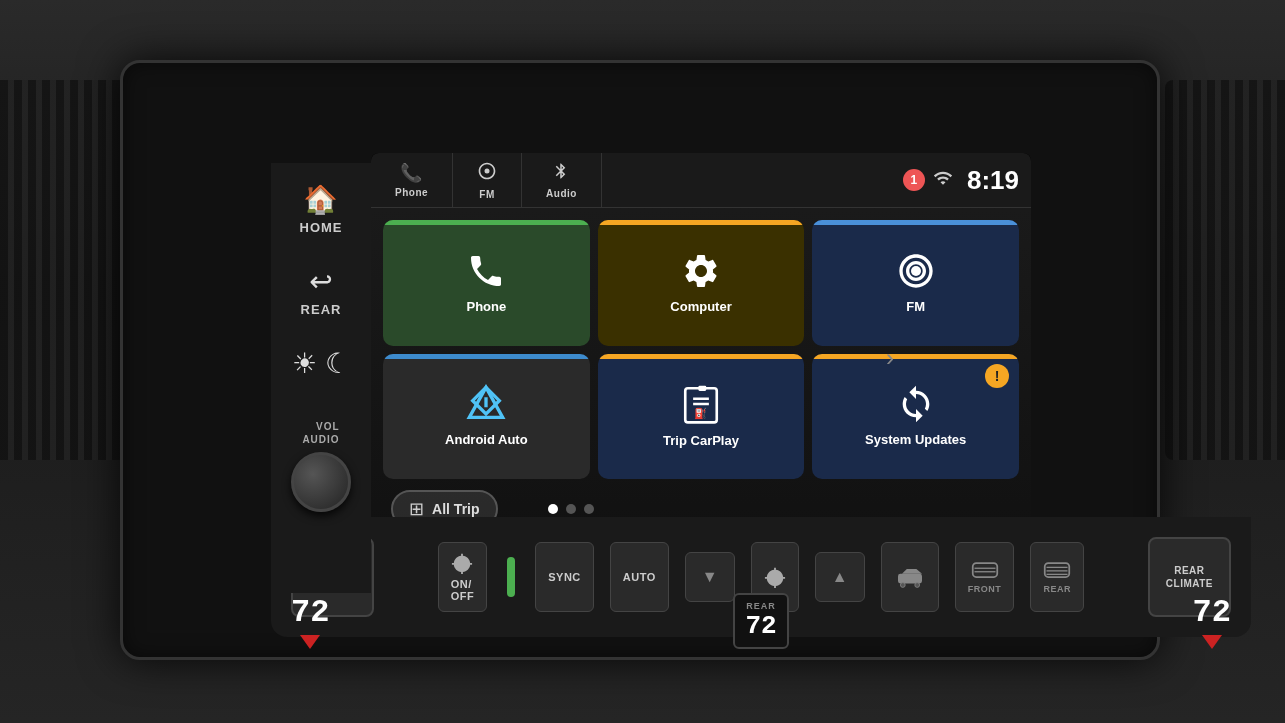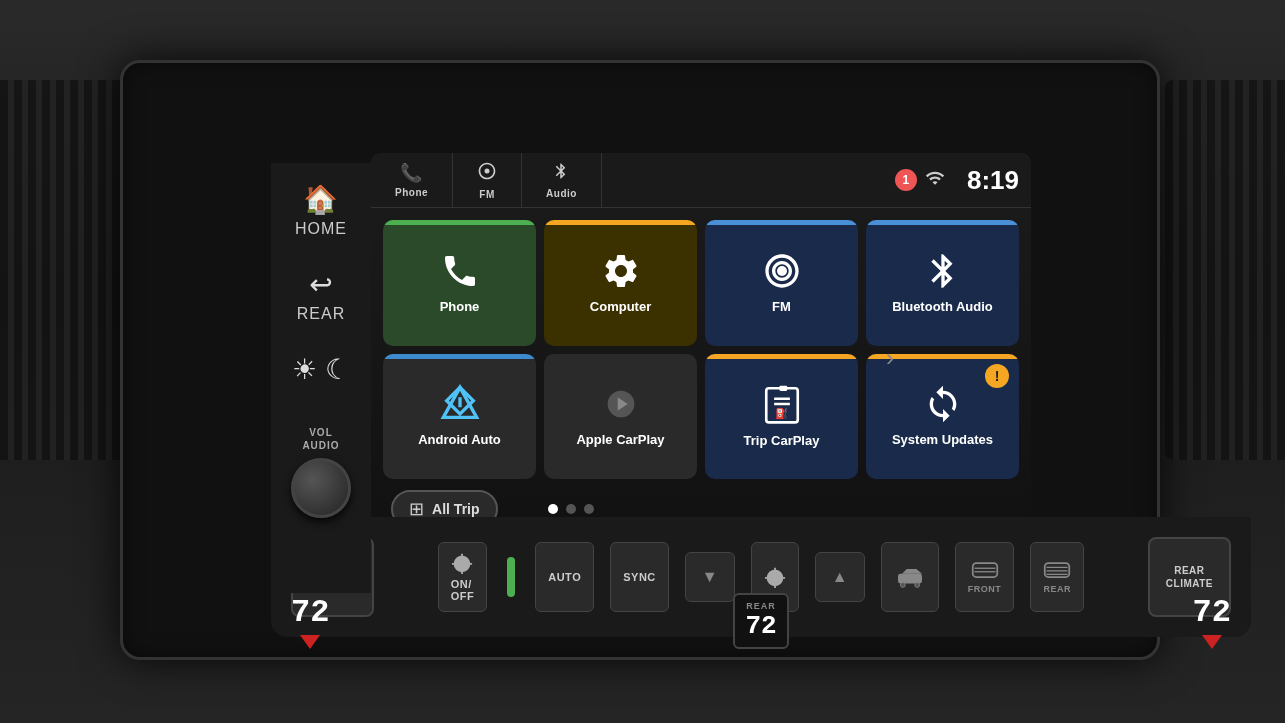--- a/index.html
+++ b/index.html
@@ -85,39 +85,39 @@
       flex-direction: column;
       align-items: center;
       gap: 4px;
       cursor: pointer;
       color: #ddd;
     }
     .ctrl-btn .icon {
       font-size: 28px;
     }
     .ctrl-btn .label {
-      font-size: 16px;
+      font-size: 13px;
       color: #ccc;
-      font-weight: normal;
+      font-weight: bold;
       letter-spacing: 1px;
     }
 
     .vol-knob-area {
       display: flex;
       flex-direction: column;
       align-items: center;
       gap: 6px;
       margin-top: 10px;
     }
     .vol-label {
       font-size: 10px;
       color: #aaa;
       font-weight: bold;
       letter-spacing: 1px;
-      text-align: center;
+      text-align: right;
       line-height: 1.3;
     }
     .knob {
       width: 60px;
       height: 60px;
       border-radius: 50%;
       background: radial-gradient(circle at 35% 35%, #555, #222);
       border: 3px solid #444;
       box-shadow: 0 4px 8px rgba(0,0,0,0.8);
     }
@@ -177,21 +177,21 @@
       justify-content: center;
       font-size: 12px;
       font-weight: bold;
       color: white;
     }
     .wifi-icon { font-size: 16px; color: #ccc; }
     .clock {
       font-size: 26px;
       color: white;
       font-weight: bold;
-      margin-left: 14px;
+      margin-left: 6px;
     }
 
     
     .app-grid-area {
       width: 100%;
       height: calc(100% - 55px);
       background: linear-gradient(180deg, #1a1a1a 0%, #111 100%);
       padding: 12px;
       display: flex;
       flex-direction: column;
@@ -536,46 +536,33 @@
 
         <div class="app-tile tile-fm">
           <svg width="40" height="40" viewBox="0 0 24 24" fill="white">
             <circle cx="12" cy="12" r="3" fill="white"></circle>
             <path d="M12 2C6.48 2 2 6.48 2 12s4.48 10 10 10 10-4.48 10-10S17.52 2 12 2zm0 18c-4.41 0-8-3.59-8-8s3.59-8 8-8 8 3.59 8 8-3.59 8-8 8z" fill="white"></path>
             <path d="M12 6C8.69 6 6 8.69 6 12s2.69 6 6 6 6-2.69 6-6-2.69-6-6-6zm0 10c-2.21 0-4-1.79-4-4s1.79-4 4-4 4 1.79 4 4-1.79 4-4 4z" fill="white"></path>
           </svg>
           <span class="tile-label">FM</span>
         </div>
 
-        <div class="app-tile tile-bluetooth">
-          <svg width="40" height="40" viewBox="0 0 24 24" fill="white">
-            <path d="M17.71 7.71L12 2h-1v7.59L6.41 5 5 6.41 10.59 12 5 17.59 6.41 19 11 14.41V22h1l5.71-5.71-4.3-4.29 4.3-4.29zM13 5.83l1.88 1.88L13 9.59V5.83zm1.88 10.46L13 18.17v-3.76l1.88 1.88z"></path>
-          </svg>
-          <span class="tile-label">Bluetooth Audio</span>
-        </div>
       </div>
 
       <div class="app-row">
 
         <div class="app-tile tile-android">
           <svg width="40" height="40" viewBox="0 0 24 24">
             <polygon points="12,2 22,20 2,20" fill="none" stroke="#4FC3F7" stroke-width="2"></polygon>
             <line x1="12" y1="8" x2="12" y2="14" stroke="#4FC3F7" stroke-width="2"></line>
             <polygon points="12,2 20,10 12,18 4,10" fill="none" stroke="#4FC3F7" stroke-width="2"></polygon>
           </svg>
           <span class="tile-label">Android Auto</span>
         </div>
 
-        <div class="app-tile tile-carplay">
-          <svg width="40" height="40" viewBox="0 0 24 24" fill="#888">
-            <circle cx="12" cy="12" r="8" fill="#555"></circle>
-            <polygon points="10,8 16,12 10,16" fill="#888"></polygon>
-          </svg>
-          <span class="tile-label">Apple CarPlay</span>
-        </div>
 
         <div class="app-tile tile-trip">
           <svg width="42" height="42" viewBox="0 0 32 32" fill="white">
             <rect x="4" y="4" width="24" height="26" rx="2" fill="none" stroke="white" stroke-width="2"></rect>
             <line x1="10" y1="12" x2="22" y2="12" stroke="white" stroke-width="2"></line>
             <line x1="10" y1="16" x2="22" y2="16" stroke="white" stroke-width="2"></line>
             <rect x="14" y="2" width="6" height="4" rx="1" fill="white"></rect>
             <text x="16" y="26" text-anchor="middle" font-size="8" fill="#f5a623">⛽</text>
           </svg>
           <span class="tile-label">Trip CarPlay</span>
@@ -617,25 +604,25 @@
       <div class="ctrl-small-btn">
         <svg width="22" height="22" viewBox="0 0 24 24" fill="#aaa">
           <path d="M12 11c-1.1 0-2 .9-2 2s.9 2 2 2 2-.9 2-2-.9-2-2-2zm8.94 1c-.46-4.17-3.77-7.48-7.94-7.94V2h-2v2.06C6.83 4.52 3.52 7.83 3.06 12H1v2h2.06c.46 4.17 3.77 7.48 7.94 7.94V24h2v-2.06c4.17-.46 7.48-3.77 7.94-7.94H23v-2h-2.06z"></path>
         </svg>
         <span>ON/<br>OFF</span>
       </div>
 
       <div class="green-indicator"></div>
 
       <div class="ctrl-small-btn">
+        <span>SYNC</span>
+      </div>
+
+      <div class="ctrl-small-btn">
         <span>AUTO</span>
-      </div>
-
-      <div class="ctrl-small-btn">
-        <span>SYNC</span>
       </div>
 
       <div class="fan-dir-btn">▼</div>
 
       <div class="ctrl-small-btn">
         <svg width="22" height="22" viewBox="0 0 24 24" fill="#aaa">
           <path d="M12 11c-1.1 0-2 .9-2 2s.9 2 2 2 2-.9 2-2-.9-2-2-2zm8.94 1c-.46-4.17-3.77-7.48-7.94-7.94V2h-2v2.06C6.83 4.52 3.52 7.83 3.06 12H1v2h2.06c.46 4.17 3.77 7.48 7.94 7.94V24h2v-2.06c4.17-.46 7.48-3.77 7.94-7.94H23v-2h-2.06z"></path>
         </svg>
       </div>
 

